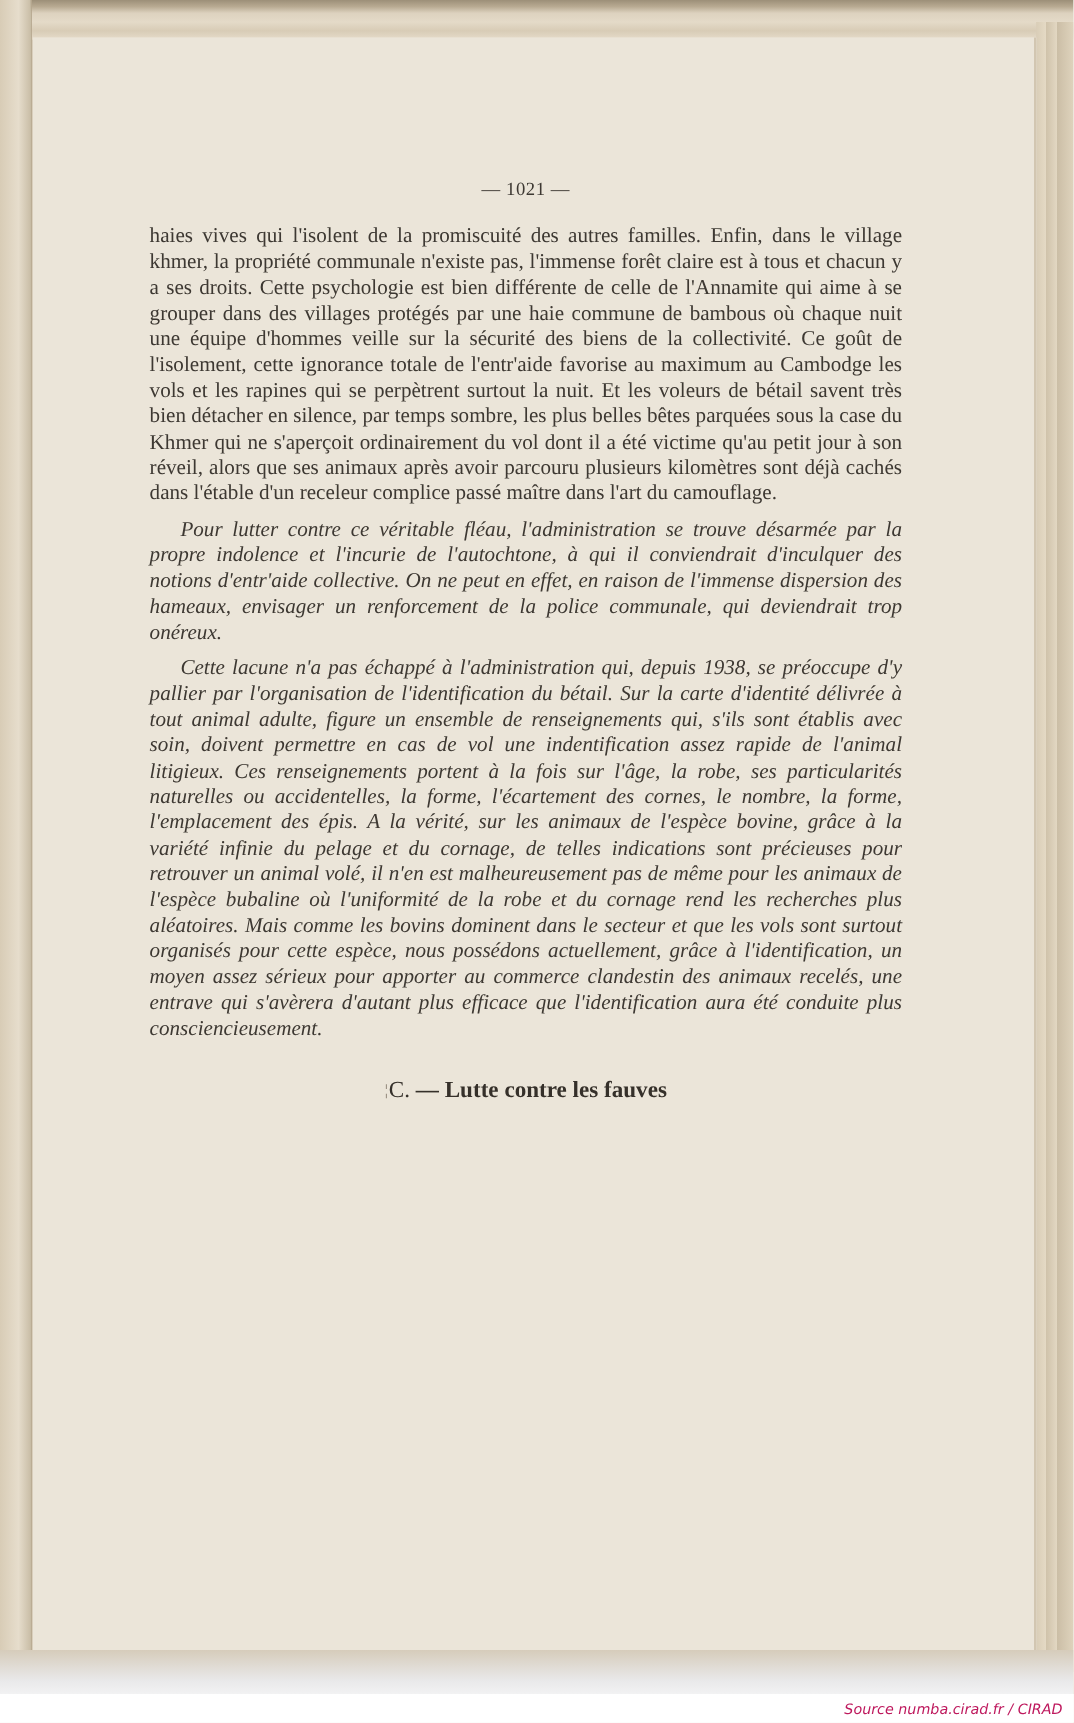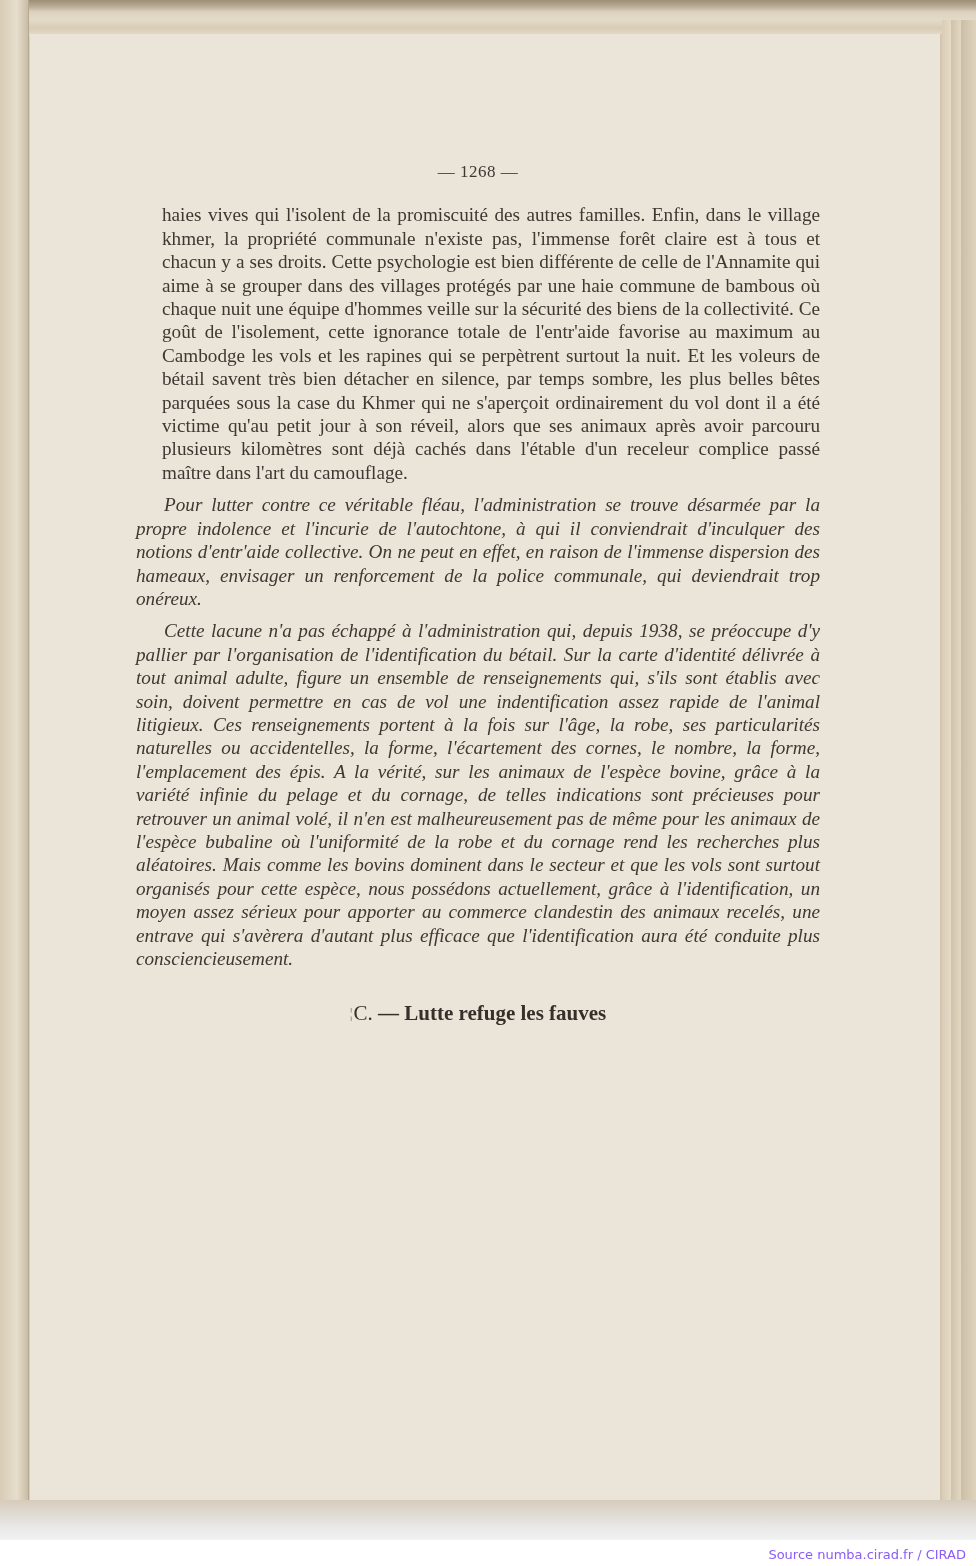--- a/index.html
+++ b/index.html
@@ -70,21 +70,21 @@
       font-size: 17px;
       margin-bottom: 20px;
       letter-spacing: 0.5px;
     }
     .para {
       text-align: justify;
       margin: 0 0 9px 0;
       hyphens: none;
     }
     .para.indent { text-indent: 28px; font-style: italic; }
-    .para.first { text-indent: 0; margin-left: 26px; }
+    .para.first { text-indent: 0; }
     .heading {
       text-align: center;
       font-weight: bold;
       font-size: 21px;
       margin: 32px 0 16px 0;
       color: #35302a;
     }
     .heading .mark {
       font-weight: normal;
       font-size: 14px;
@@ -92,44 +92,45 @@
       vertical-align: 2px;
       margin-right: 1px;
     }
     .heading .letter { font-weight: normal; }
     .source {
       position: absolute;
       right: 10px;
       bottom: 4px;
       font-family: "DejaVu Sans", sans-serif;
       font-size: 13px;
-      color: #8b5cf6;
+      color: #be185d;
+      font-style: italic;
     }
   </style>
 </head>
 <body>
 
 <div class="viewer">
   <div class="scan">
     <div class="page-stack-top"></div>
     <div class="left-page"></div>
     <div class="right-edges"></div>
     <div class="page"></div>
     <div class="bottom-fade"></div>
 
     <div class="text-block">
-      <div class="folio">— 1268 —</div>
+      <div class="folio">— 1021 —</div>
 
       <p class="para first">haies vives qui l'isolent de la promiscuité des autres familles. Enfin, dans le village khmer, la propriété communale n'existe pas, l'immense forêt claire est à tous et chacun y a ses droits. Cette psychologie est bien différente de celle de l'Annamite qui aime à se grouper dans des villages protégés par une haie commune de bambous où chaque nuit une équipe d'hommes veille sur la sécurité des biens de la collectivité. Ce goût de l'isolement, cette ignorance totale de l'entr'aide favorise au maximum au Cambodge les vols et les rapines qui se perpètrent surtout la nuit. Et les voleurs de bétail savent très bien détacher en silence, par temps sombre, les plus belles bêtes parquées sous la case du Khmer qui ne s'aperçoit ordinairement du vol dont il a été victime qu'au petit jour à son réveil, alors que ses animaux après avoir parcouru plusieurs kilomètres sont déjà cachés dans l'étable d'un receleur complice passé maître dans l'art du camouflage.</p>
       <p class="para indent">Pour lutter contre ce véritable fléau, l'administration se trouve désarmée par la propre indolence et l'incurie de l'autochtone, à qui il conviendrait d'inculquer des notions d'entr'aide collective. On ne peut en effet, en raison de l'immense dispersion des hameaux, envisager un renforcement de la police communale, qui deviendrait trop onéreux.</p>
       <p class="para indent">Cette lacune n'a pas échappé à l'administration qui, depuis 1938, se préoccupe d'y pallier par l'organisation de l'identification du bétail. Sur la carte d'identité délivrée à tout animal adulte, figure un ensemble de renseignements qui, s'ils sont établis avec soin, doivent permettre en cas de vol une indentification assez rapide de l'animal litigieux. Ces renseignements portent à la fois sur l'âge, la robe, ses particularités naturelles ou accidentelles, la forme, l'écartement des cornes, le nombre, la forme, l'emplacement des épis. A la vérité, sur les animaux de l'espèce bovine, grâce à la variété infinie du pelage et du cornage, de telles indications sont précieuses pour retrouver un animal volé, il n'en est malheureusement pas de même pour les animaux de l'espèce bubaline où l'uniformité de la robe et du cornage rend les recherches plus aléatoires. Mais comme les bovins dominent dans le secteur et que les vols sont surtout organisés pour cette espèce, nous possédons actuellement, grâce à l'identification, un moyen assez sérieux pour apporter au commerce clandestin des animaux recelés, une entrave qui s'avèrera d'autant plus efficace que l'identification aura été conduite plus consciencieusement.</p>
 
       <div class="heading">
         <span class="mark">¦</span><span class="letter">C.</span>
         <span>—</span>
-        <span>Lutte refuge les fauves</span>
+        <span>Lutte contre les fauves</span>
       </div>
 
     </div>
   </div>
 
   <div class="source">Source numba.cirad.fr / CIRAD</div>
 </div>
 
 </body></html>

